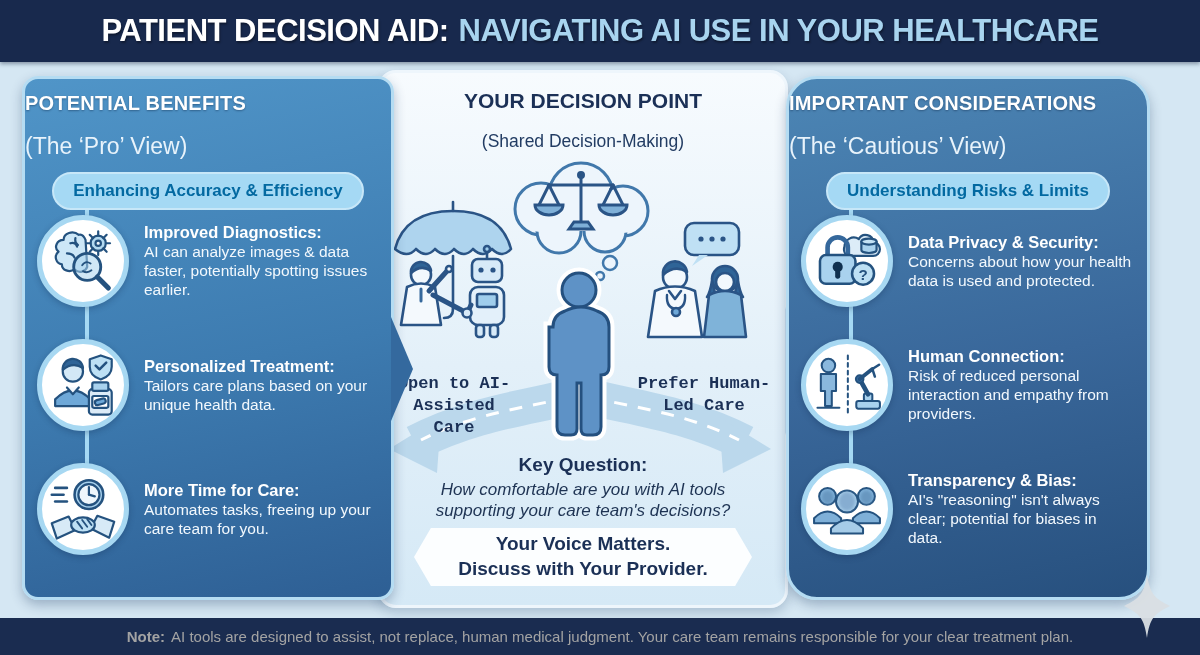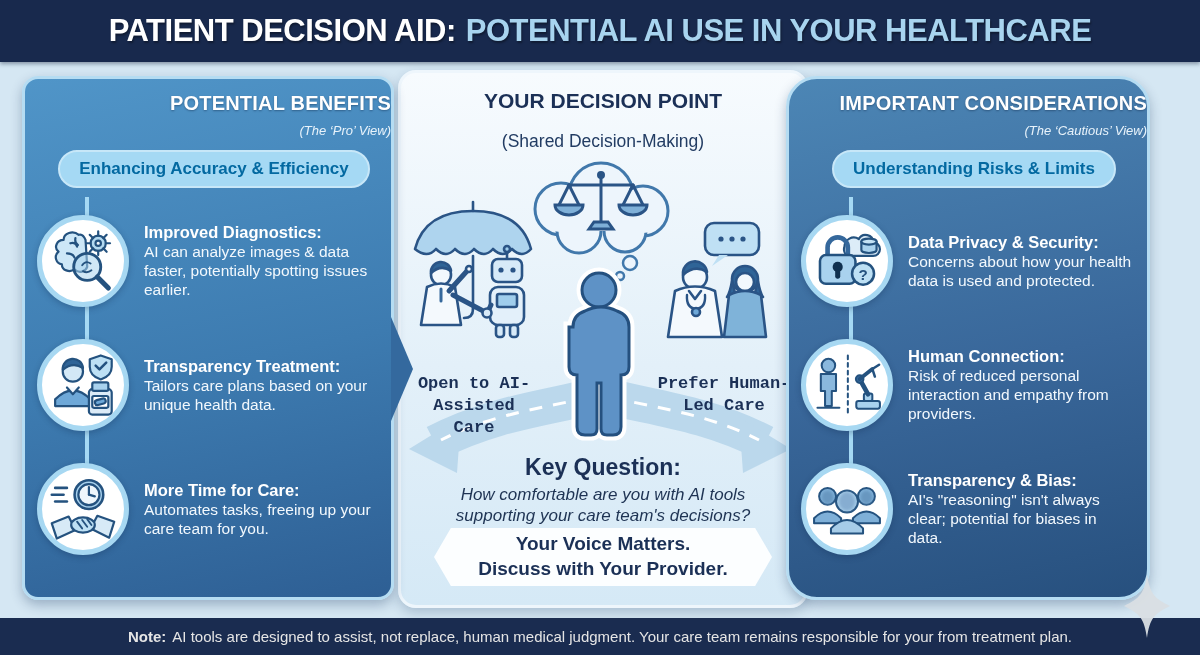--- a/index.html
+++ b/index.html
@@ -9,79 +9,79 @@
   .header{position:absolute;top:0;left:0;right:0;height:62px;background:#18294d;
           display:flex;align-items:center;justify-content:center;gap:10px;z-index:4;
           box-shadow:0 2px 4px rgba(10,25,50,.4);}
   .header .t1{color:#ffffff;font-size:31px;font-weight:800;letter-spacing:-.5px;white-space:nowrap;
               text-shadow:1px 2px 2px rgba(0,0,0,.35);}
   .header .t2{color:#a8d4ef;font-size:31px;font-weight:800;letter-spacing:-.5px;white-space:nowrap;
               text-shadow:1px 2px 2px rgba(0,0,0,.35);}
   
   .footer{position:absolute;left:0;right:0;top:618px;height:37px;background:#1a2c50;
           display:flex;align-items:center;justify-content:center;z-index:4;}
-  .footer span{color:#e5e5e5;font-size:15px;}
+  .footer span{color:#a3a3a3;font-size:15px;}
   .footer .note-label{font-weight:bold;margin-right:6px;}
   
   .panel{position:absolute;border-radius:16px;border:3px solid #b5dcf2;
          box-shadow:0 5px 12px rgba(20,50,90,.3);}
   .panel-left{left:22px;top:76px;width:366px;height:518px;z-index:3;
               background:linear-gradient(168deg,#5095c8 0%,#3d7bb0 55%,#2e5f94 100%);}
   .panel-left::after{content:"";position:absolute;right:-22px;top:46%;width:0;height:0;
               border-left:22px solid #34699e;border-top:52px solid transparent;border-bottom:52px solid transparent;}
   .panel-right{left:786px;top:76px;width:358px;height:518px;z-index:2;
               background:linear-gradient(168deg,#4c86b5 0%,#39679a 55%,#27507e 100%);border-radius:31px;}
-  .panel-head{padding-top:13px;text-align:right;padding-left:12px;}
+  .panel-head{padding-top:13px;text-align:left;}
   .p-title{color:#ffffff;font-size:20px;font-weight:800;letter-spacing:.2px;
            text-shadow:0 1px 2px rgba(10,30,60,.4);}
-  .p-sub{color:#e8f3fb;font-size:13px;margin-top:8px;font-style:italic;}
+  .p-sub{color:#e8f3fb;font-size:23px;margin-top:18px;}
   .pill{position:relative;z-index:2;margin:12px auto 0;width:max-content;padding:7px 19px;
         background:#a5d9f4;border:2px solid #c7e7f8;border-radius:24px;
         font-weight:bold;font-size:17px;color:#0369a1;}
   .connector{position:absolute;left:60px;top:118px;width:4px;height:330px;background:#a5d9f4;z-index:0;}
   .items{position:absolute;top:128px;left:0;right:0;display:flex;flex-direction:column;gap:16px;z-index:1;}
   .item{display:flex;align-items:center;gap:15px;padding:0 12px 0 12px;height:108px;}
   .icon-circle{flex:0 0 auto;width:82px;height:82px;border-radius:50%;background:#ffffff;
                border:5px solid #a7d8f2;display:flex;align-items:center;justify-content:center;
                box-shadow:0 2px 6px rgba(15,40,75,.3);}
   .icon-circle svg{width:76px;height:76px;}
   .item-text{color:#ffffff;line-height:1.22;}
   .item-title{font-weight:bold;font-size:16.5px;margin-bottom:1px;}
   .item-body{font-size:15.5px;color:#f2f8fd;}
   
-  .panel-center{position:absolute;left:398px;top:70px;width:404px;height:532px;z-index:1;
+  .panel-center{position:absolute;left:378px;top:70px;width:404px;height:532px;z-index:1;
          border-radius:18px;border:3px solid #eef6fc;
          background:linear-gradient(180deg,#f7fbfe 0%,#e3f0f9 55%,#d5e9f6 100%);
          box-shadow:0 5px 12px rgba(20,50,90,.22);}
   .panel-center::after{content:"";position:absolute;right:-24px;top:44%;width:0;height:0;
          border-left:24px solid #cfe4f5;border-top:64px solid transparent;border-bottom:64px solid transparent;}
   .c-title{margin-top:16px;font-size:21px;font-weight:800;color:#1b3056;text-align:center;}
   .c-sub{font-size:17.5px;color:#223c63;text-align:center;margin-top:18px;}
   .illustration{position:absolute;top:86px;left:0;width:398px;height:330px;}
   .path-label{position:absolute;font-weight:800;font-size:17px;color:#1b3056;text-align:center;line-height:1.3;font-family:Liberation Mono, monospace;}
   .path-label.left{left:8px;top:300px;width:130px;}
   .path-label.right{left:256px;top:300px;width:134px;}
   .key-q{position:absolute;top:381px;left:0;right:0;text-align:center;}
-  .key-q-label{font-size:23px;font-weight:800;color:#1b3056;}
+  .key-q-label{font-size:19px;font-weight:800;color:#1b3056;}
   .key-q-text{font-size:17px;color:#1e3353;width:352px;margin:3px auto 0;line-height:1.25;font-style:italic;}
   .banner{position:absolute;top:455px;left:33px;width:338px;height:58px;background:#fcfeff;
           clip-path:polygon(0 50%,5% 0,95% 0,100% 50%,95% 100%,5% 100%);
           display:flex;flex-direction:column;align-items:center;justify-content:center;
           font-weight:800;color:#1b3056;font-size:19px;line-height:1.3;}
   
   .sparkle{position:absolute;left:1124px;top:574px;z-index:5;}
 </style>
 </head>
 <body>
 
 <div class="stage">
 
   <div class="header">
     <span class="t1">PATIENT DECISION AID:</span>
-    <span class="t2">POTENTIAL AI USE IN YOUR HEALTHCARE</span>
+    <span class="t2">NAVIGATING AI USE IN YOUR HEALTHCARE</span>
   </div>
 
   <div class="panel panel-left">
     <div class="panel-head">
       <div class="p-title">POTENTIAL BENEFITS</div>
       <div class="p-sub">(The ‘Pro’ View)</div>
       <div class="pill">Enhancing Accuracy &amp; Efficiency</div>
     </div>
     <div class="connector"></div>
     <div class="items">
@@ -125,21 +125,21 @@
               <path d="M66 10 l13 4.5 v9 q0 11 -13 15 q-13 -4 -13 -15 v-9 z" fill="#bde0f4"></path>
               <path d="M60 22 l4.5 4.5 l8 -8" stroke-width="3"></path>
               <rect x="52" y="50" width="27" height="30" rx="4" fill="#dcebf7"></rect>
               <rect x="56" y="42" width="19" height="10" rx="2" fill="#a9d2ee"></rect>
               <rect x="56" y="58" width="19" height="14" rx="2" fill="#ffffff"></rect>
               <rect x="59" y="62" width="13" height="6" rx="3" fill="#6ea8d8" transform="rotate(-15 65 65)"></rect>
             </g>
           </svg>
         </div>
         <div class="item-text">
-          <div class="item-title">Transparency Treatment:</div>
+          <div class="item-title">Personalized Treatment:</div>
           <div class="item-body">Tailors care plans based on your unique health data.</div>
         </div>
       </div>
 
       <div class="item">
         <div class="icon-circle">
           <svg viewBox="0 0 90 90">
             <g stroke="#24527f" stroke-width="2.6" fill="none" stroke-linecap="round" stroke-linejoin="round">
               <line x1="12" y1="20" x2="26" y2="20" stroke-width="3"></line>
               <line x1="8" y1="28" x2="22" y2="28" stroke-width="3"></line>
@@ -370,16 +370,16 @@
 
     </div>
   </div>
 
   <svg class="sparkle" width="46" height="64" viewBox="0 0 46 64">
     <path d="M23 0 C26 20 30 24 46 32 C30 40 26 44 23 64 C20 44 16 40 0 32 C16 24 20 20 23 0 z" fill="#d9dee3" opacity="0.95"></path>
   </svg>
 
   <div class="footer">
     <span class="note-label">Note:</span>
-    <span>AI tools are designed to assist, not replace, human medical judgment. Your care team remains responsible for your from treatment plan.</span>
+    <span>AI tools are designed to assist, not replace, human medical judgment. Your care team remains responsible for your clear treatment plan.</span>
   </div>
 
 </div>
 
 </body></html>

